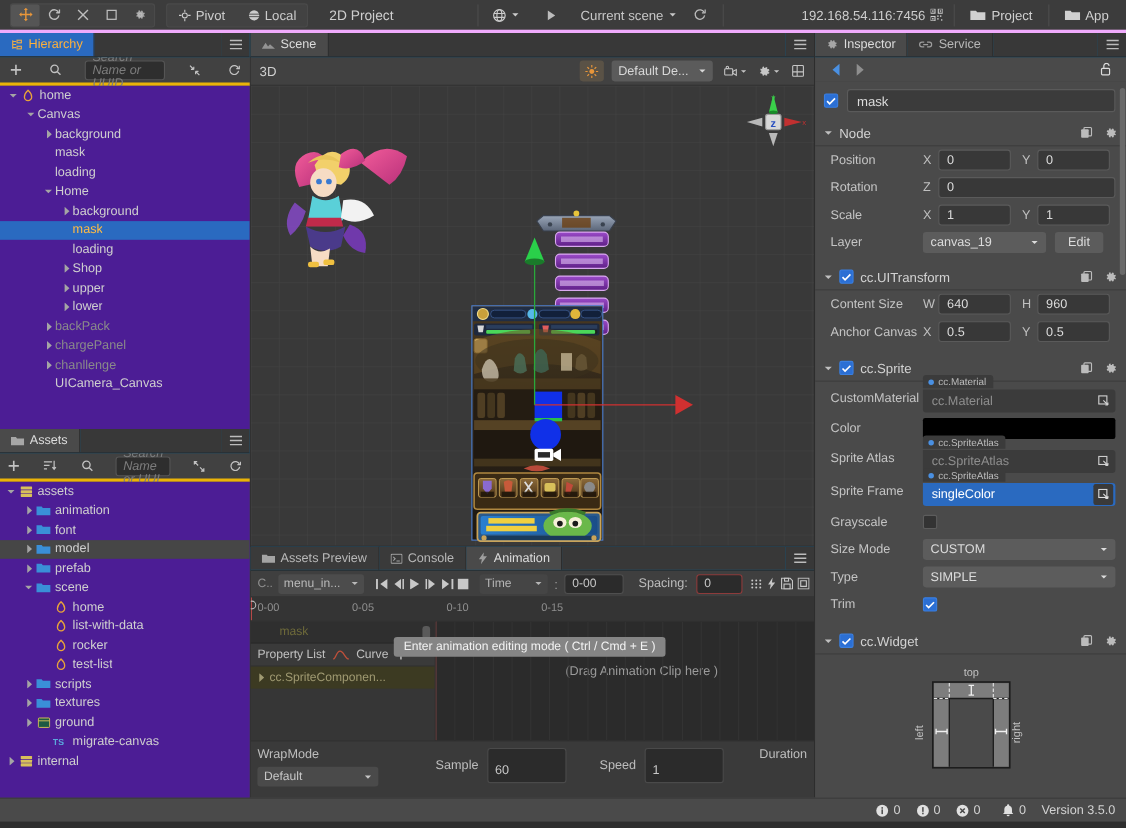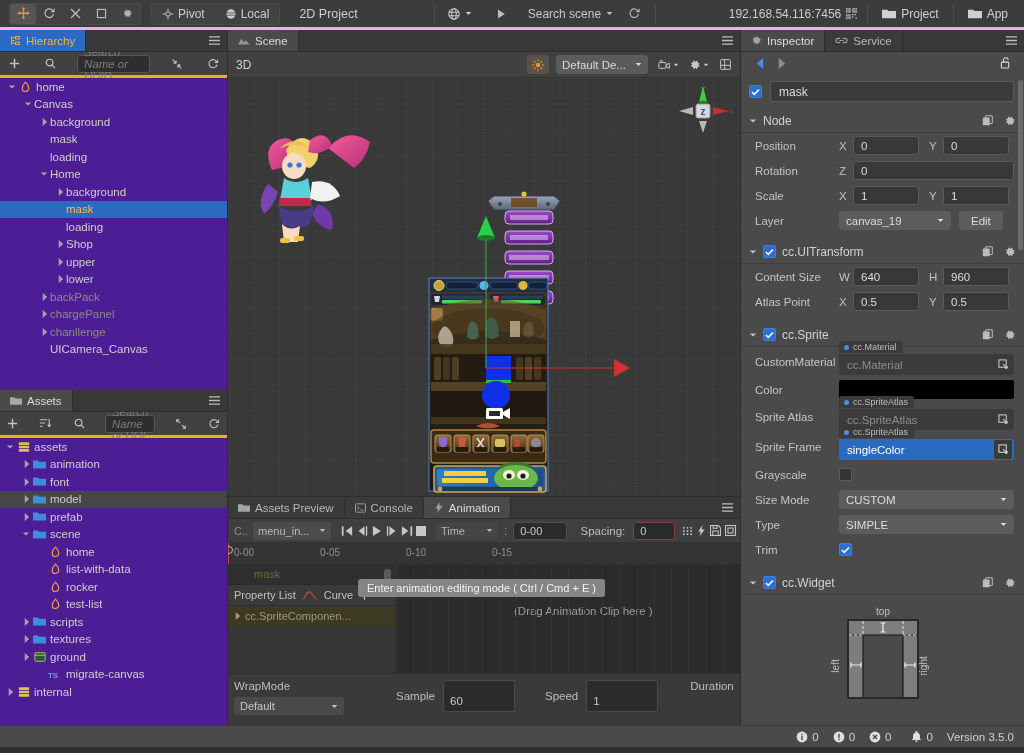--- a/index.html
+++ b/index.html
@@ -248,21 +248,21 @@
       <svg width="7" height="7" viewBox="0 0 10 10" fill="currentColor">
           <path d="M1 3l4 4 4-4z"></path>
         </svg>
     </div>
     <div class="tbtn" style="margin:0 6px">
       <svg width="12" height="12" viewBox="0 0 16 16" fill="currentColor">
           <path d="M4 2l9 6-9 6z"></path>
         </svg>
     </div>
     <div class="scene-sel">
-      <span>Search scene</span>
+      <span>Current scene</span>
       <svg width="7" height="7" viewBox="0 0 10 10" fill="currentColor">
           <path d="M1 3l4 4 4-4z"></path>
         </svg>
     </div>
     <div class="tbtn">
       <svg width="13" height="13" viewBox="0 0 16 16" fill="none" stroke="currentColor" stroke-width="1.4">
           <path d="M12.6 5.4A5.3 5.3 0 1 0 13 8.6"></path>
           <path d="M13.6 2.1v3.6h-3.6" stroke-linejoin="round"></path>
         </svg>
     </div>
@@ -1319,21 +1319,21 @@
           <span class="axis">W</span>
           <div class="ifield" style="width:66px">
               <span>640</span>
             </div>
           <span class="axis" style="margin-left:10px">H</span>
           <div class="ifield" style="width:66px">
               <span>960</span>
             </div>
         </div>
         <div class="prop-row">
-          <span class="plabel">Atlas Point</span>
+          <span class="plabel">Anchor Canvas</span>
           <span class="axis">X</span>
           <div class="ifield" style="width:66px">
               <span>0.5</span>
             </div>
           <span class="axis" style="margin-left:10px">Y</span>
           <div class="ifield" style="width:66px">
               <span>0.5</span>
             </div>
         </div>
 

